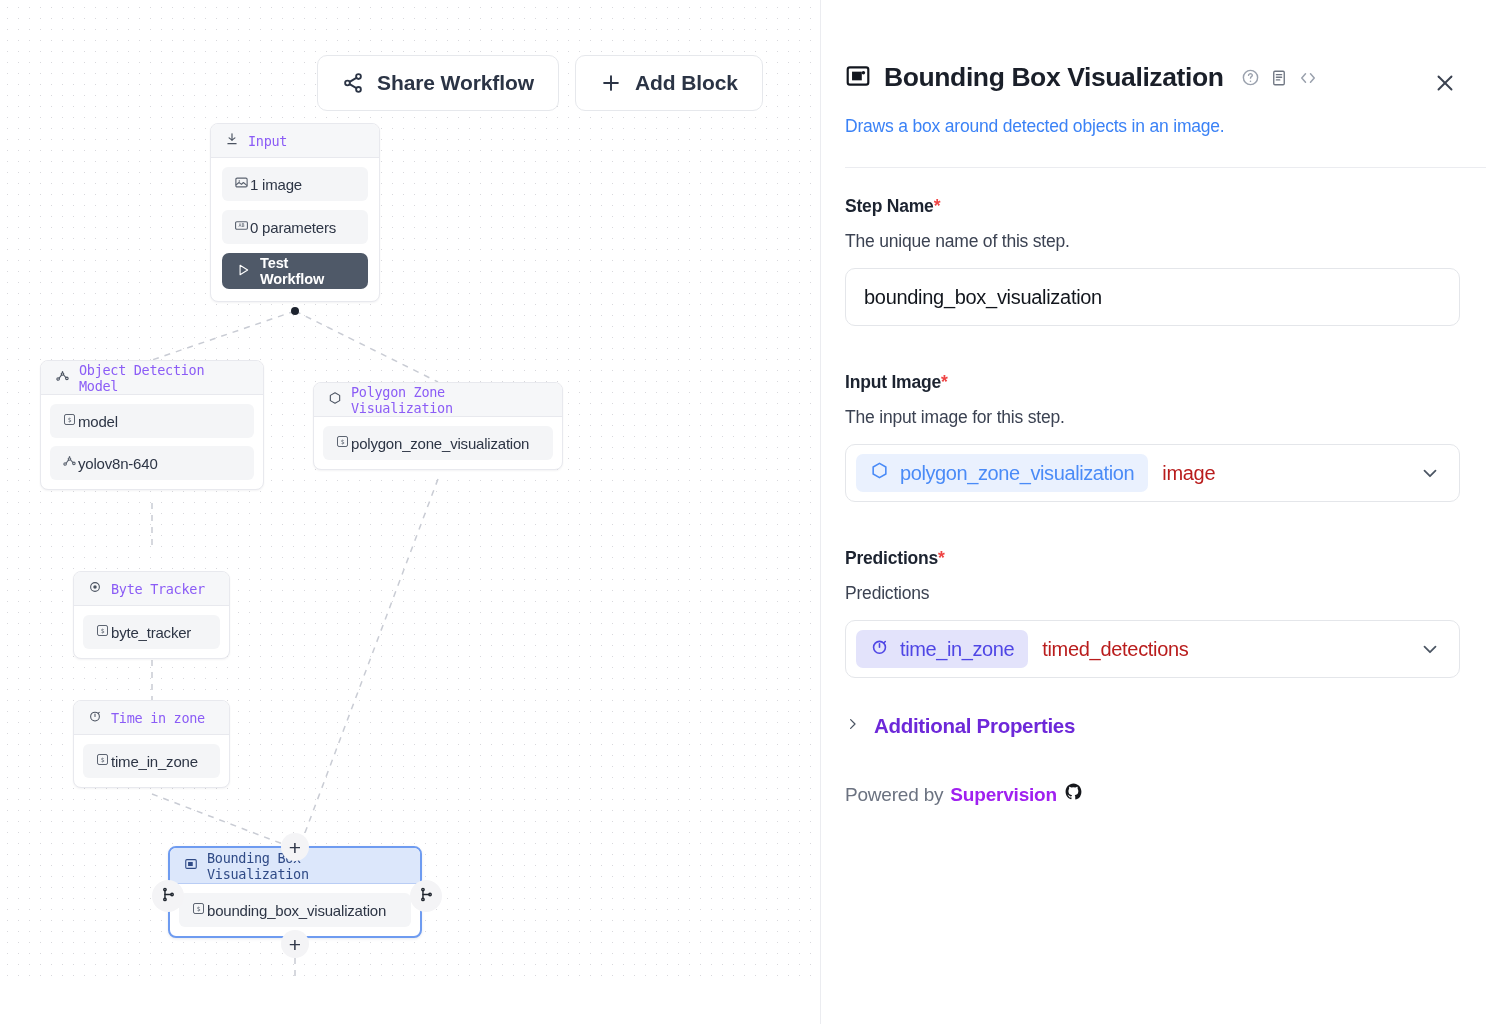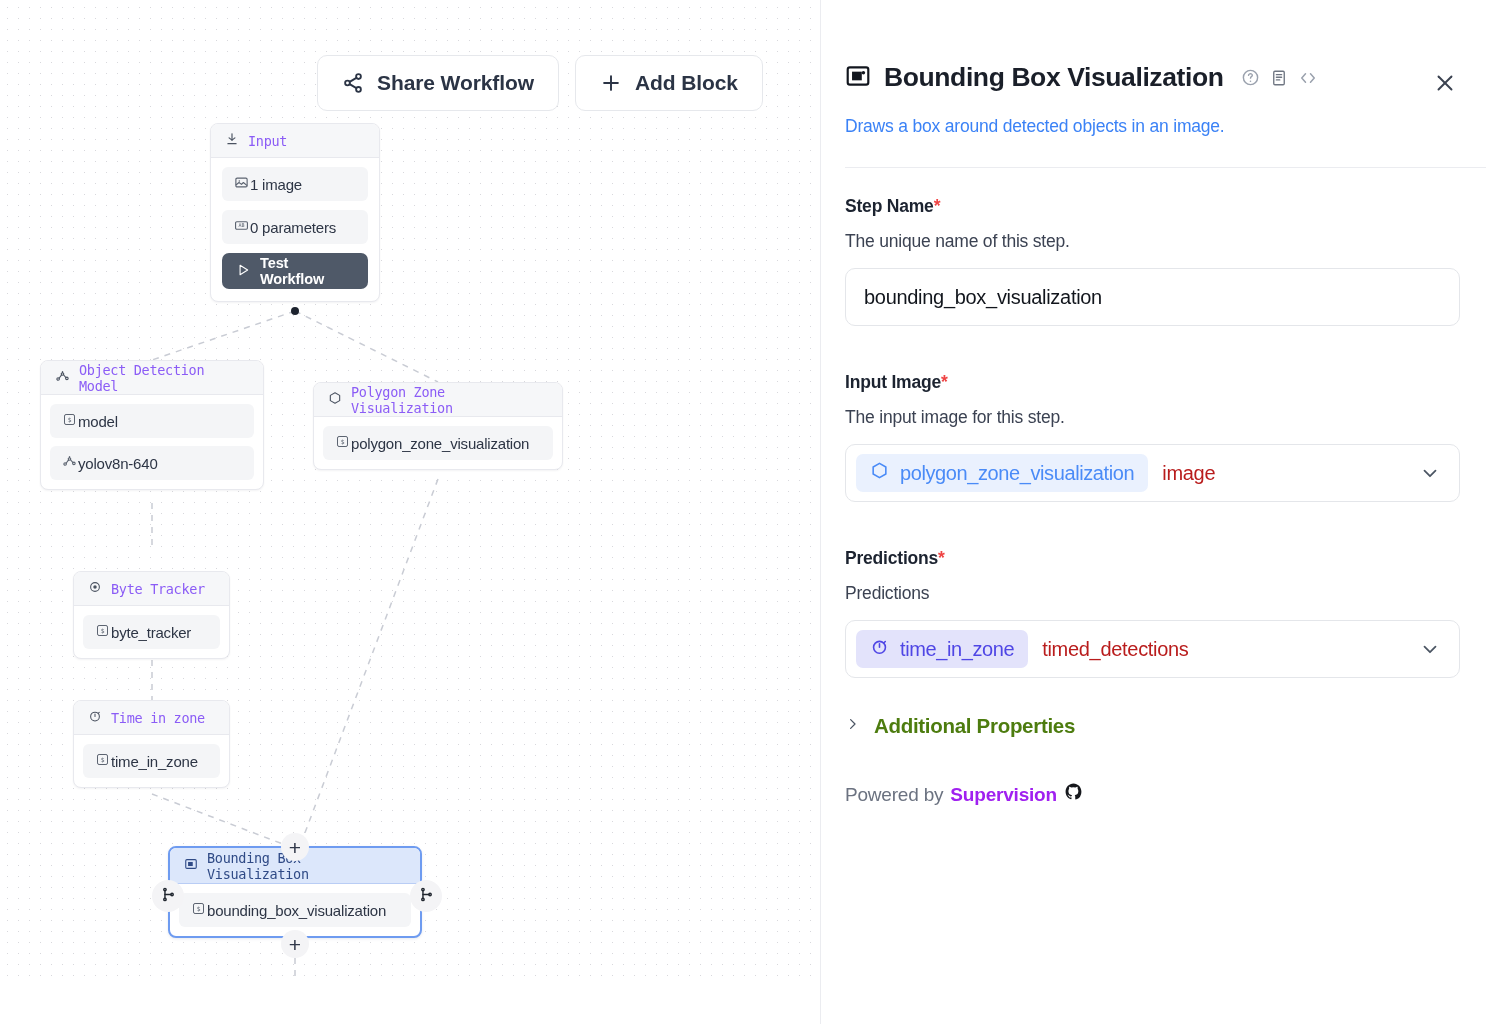--- a/index.html
+++ b/index.html
@@ -137,21 +137,21 @@
     font-size: 20px; letter-spacing: -0.4px;
   }
   .chip.blue { background: #eaf1fe; color: #4a8bf7; }
   .chip.indigo { background: #e3e3fb; color: #4f46e5; }
   .select-val { font-size: 20px; color: #b91c1c; letter-spacing: -0.3px; margin-left: 6px; }
   .chev { margin-left: auto; color: #4b5563; display: flex; }
 
   .section-gap { height: 38px; }
   #additional-props {
     display: flex; align-items: center; gap: 14px; cursor: pointer;
-    font-size: 20.5px; font-weight: bold; color: #4d7c0f; letter-spacing: -0.3px;
+    font-size: 20.5px; font-weight: bold; color: #6d28d9; letter-spacing: -0.3px;
     margin-top: 36px;
   }
   #powered-by {
     margin-top: 44px; display: flex; align-items: flex-end; gap: 7px;
     font-size: 19px; color: #6b7280; letter-spacing: -0.2px;
   }
   #powered-by .brand { color: #a020f0; font-weight: bold; cursor: pointer; }
 </style>
 </head>
 <body>

